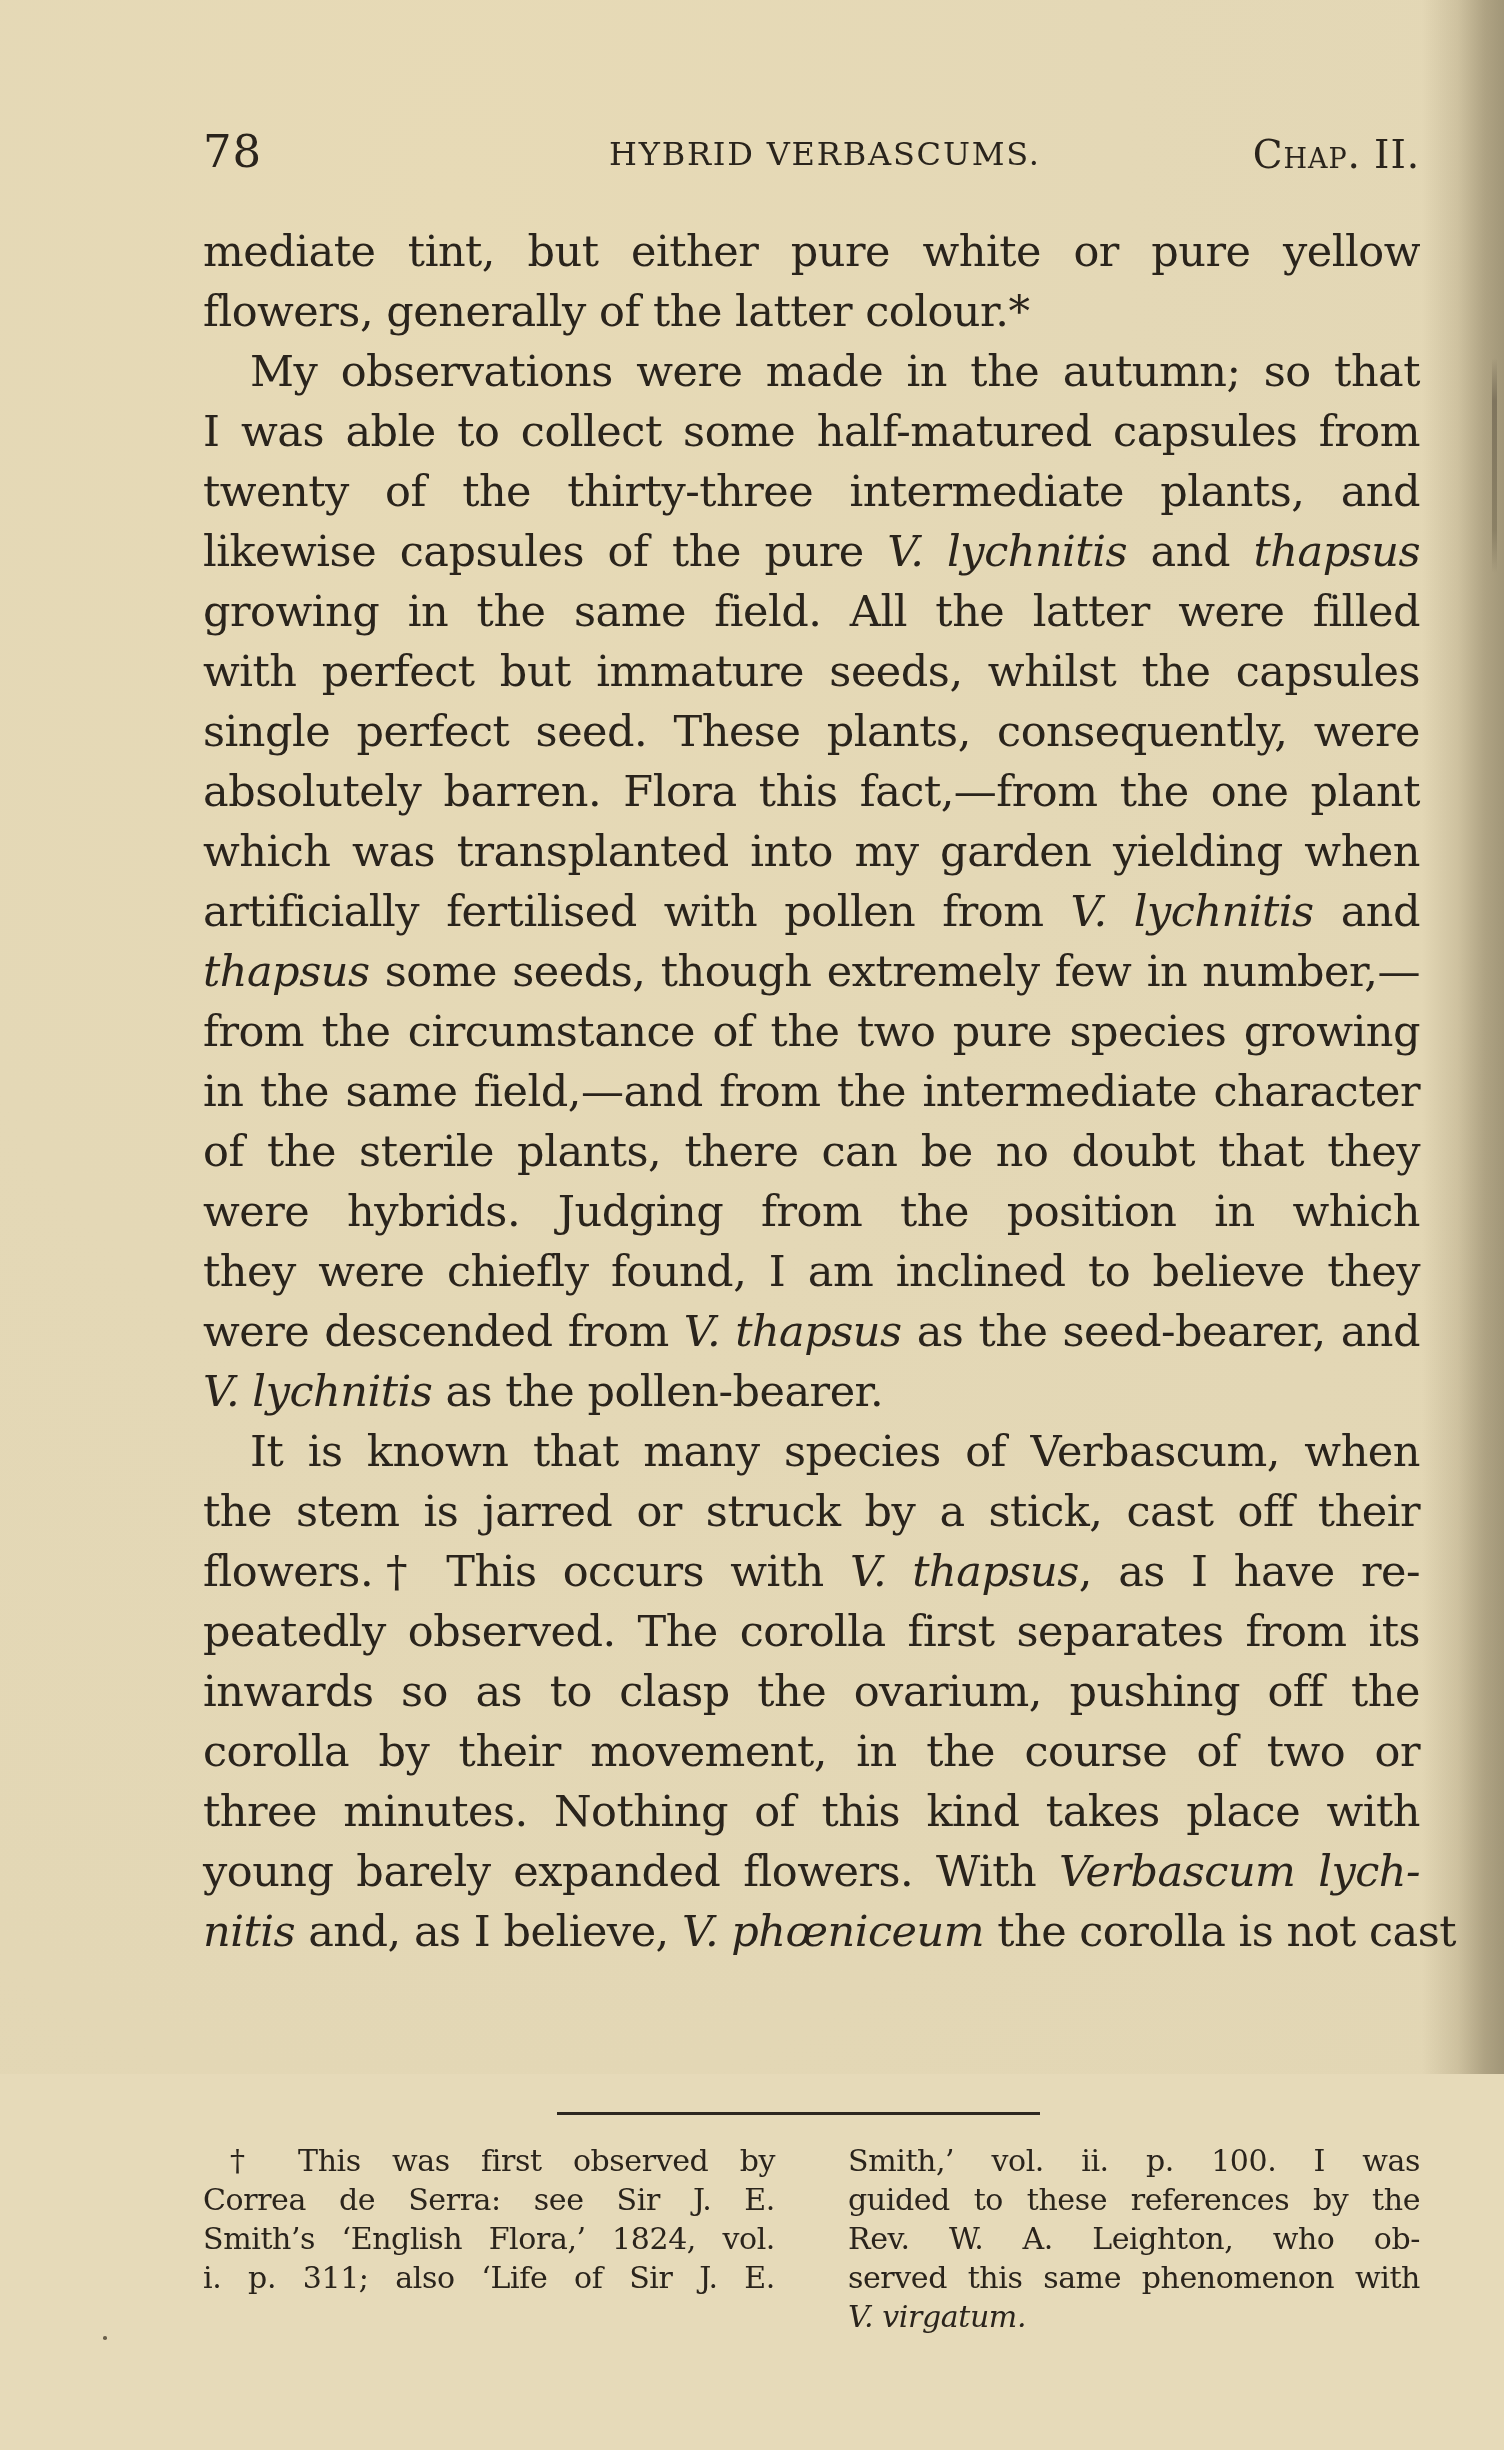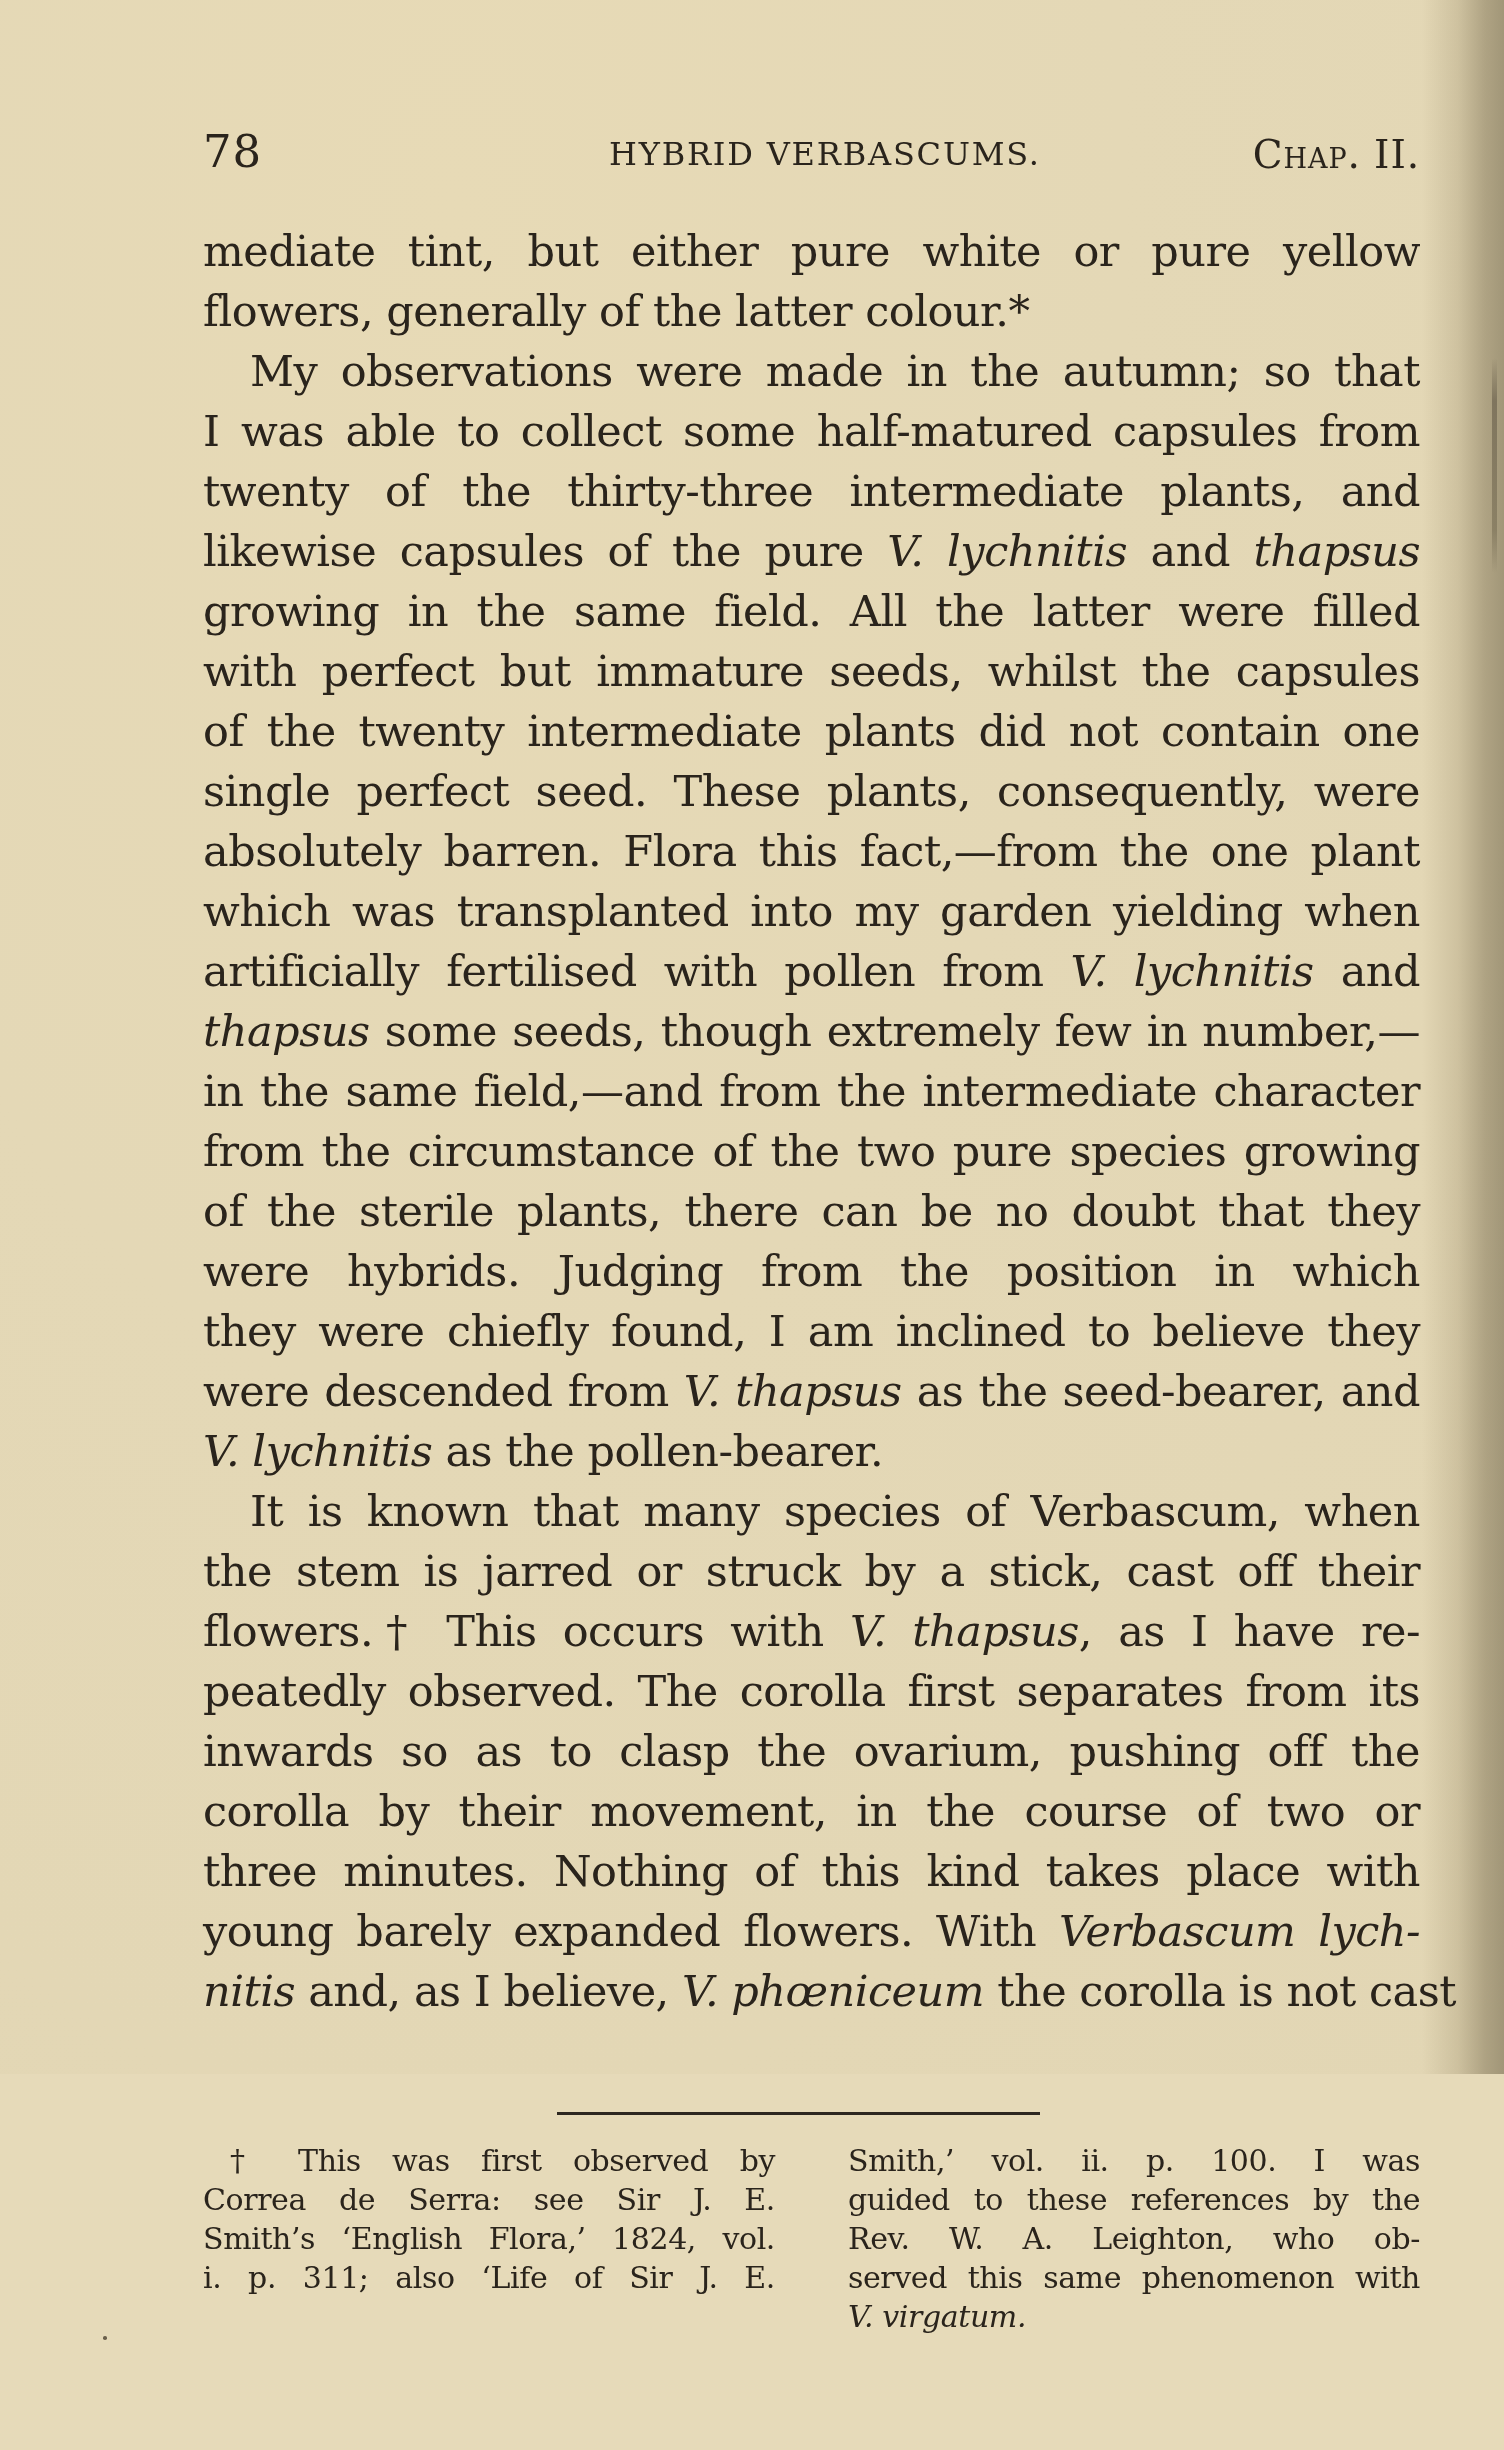--- a/index.html
+++ b/index.html
@@ -154,28 +154,27 @@
 
   <div class="body-text" id="body-text">
       <span class="line"><span>mediate tint, but either pure white or pure yellow</span></span>
       <span class="line last"><span>flowers, generally of the latter colour.*</span></span>
       <span class="line indent"><span>My observations were made in the autumn; so that</span></span>
       <span class="line"><span>I was able to collect some half-matured capsules from</span></span>
       <span class="line"><span>twenty of the thirty-three intermediate plants, and</span></span>
       <span class="line"><span>likewise capsules of the pure </span><i>V. lychnitis</i><span> and </span><i>thapsus</i></span>
       <span class="line"><span>growing in the same field.  All the latter were filled</span></span>
       <span class="line"><span>with perfect but immature seeds, whilst the capsules</span></span>
-      <span class="line"><span>of the twenty intermediate plants did not contain one</span></span>
       <span class="line"><span>single perfect seed.  These plants, consequently, were</span></span>
       <span class="line"><span>absolutely barren.  Flora this fact,—from the one plant</span></span>
       <span class="line"><span>which was transplanted into my garden yielding when</span></span>
       <span class="line"><span>artificially fertilised with pollen from </span><i>V. lychnitis</i><span> and</span></span>
       <span class="line"><i>thapsus</i><span> some seeds, though extremely few in number,—</span></span>
+      <span class="line"><span>from the circumstance of the two pure species growing</span></span>
       <span class="line"><span>in the same field,—and from the intermediate character</span></span>
-      <span class="line"><span>from the circumstance of the two pure species growing</span></span>
       <span class="line"><span>of the sterile plants, there can be no doubt that they</span></span>
       <span class="line"><span>were hybrids.  Judging from the position in which</span></span>
       <span class="line"><span>they were chiefly found, I am inclined to believe they</span></span>
       <span class="line"><span>were descended from </span><i>V. thapsus</i><span> as the seed-bearer, and</span></span>
       <span class="line last"><i>V. lychnitis</i><span> as the pollen-bearer.</span></span>
       <span class="line indent"><span>It is known that many species of Verbascum, when</span></span>
       <span class="line"><span>the stem is jarred or struck by a stick, cast off their</span></span>
       <span class="line"><span>flowers.†  This occurs with </span><i>V. thapsus</i><span>, as I have re-</span></span>
       <span class="line"><span>peatedly observed.  The corolla first separates from its</span></span>
       <span class="line"><span>inwards so as to clasp the ovarium, pushing off the</span></span>

